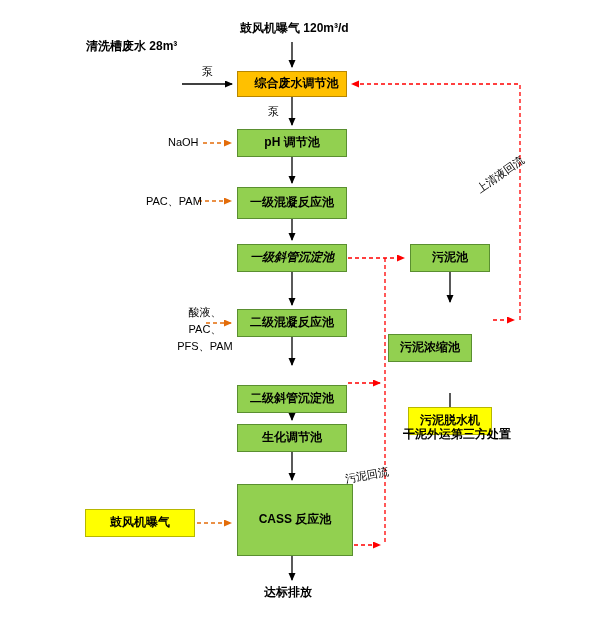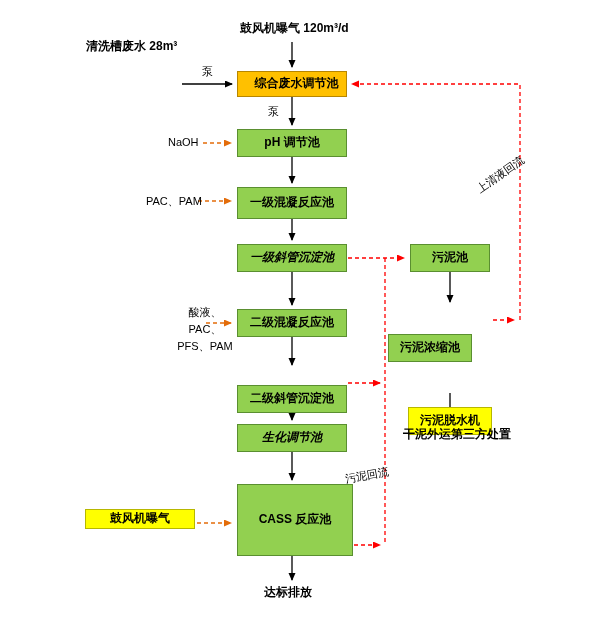--- a/index.html
+++ b/index.html
@@ -82,27 +82,27 @@
 
   <div class="lbl bold" style="left:240px;top:20px;">鼓风机曝气 120m³/d</div>
   <div class="lbl bold" style="left:86px;top:38px;">清洗槽废水 28m³</div>
 
   <div class="box orange" style="left:237px;top:71px;width:110px;height:26px;padding-left:9px;">综合废水调节池</div>
   <div class="box green" style="left:237px;top:129px;width:110px;height:28px;">pH 调节池</div>
   <div class="box green" style="left:237px;top:187px;width:110px;height:32px;">一级混凝反应池</div>
   <div class="box green" style="left:237px;top:244px;width:110px;height:28px;font-style:italic;">一级斜管沉淀池</div>
   <div class="box green" style="left:237px;top:309px;width:110px;height:28px;">二级混凝反应池</div>
   <div class="box green" style="left:237px;top:369px;width:110px;height:28px;margin-top:16px;">二级斜管沉淀池</div>
-  <div class="box green" style="left:237px;top:424px;width:110px;height:28px;font-style:italic;">生化调节池</div>
+  <div class="box green" style="left:237px;top:424px;width:110px;height:28px;">生化调节池</div>
   <div class="box green" style="left:237px;top:484px;width:116px;height:72px;">CASS 反应池</div>
 
   <div class="box green" style="left:410px;top:244px;width:80px;height:28px;">污泥池</div>
   <div class="box green" style="left:388px;top:306px;width:84px;height:28px;margin-top:28px;">污泥浓缩池</div>
   <div class="box yellow" style="left:408px;top:365px;width:84px;height:28px;margin-top:42px;">污泥脱水机</div>
-  <div class="box yellow" style="left:85px;top:509px;width:110px;height:20px;">鼓风机曝气</div>
+  <div class="box yellow" style="left:85px;top:509px;width:110px;height:28px;">鼓风机曝气</div>
 
   <div class="lbl" style="left:202px;top:64px;">泵</div>
   <div class="lbl" style="left:268px;top:104px;">泵</div>
   <div class="lbl" style="left:168px;top:136px;">NaOH</div>
   <div class="lbl" style="left:146px;top:194px;">PAC、PAM</div>
   <div class="lbl twoline" style="left:142px;top:304px;margin-left:31px;"><span>酸液、PAC、</span><br><span>PFS、PAM</span></div>
   <div class="lbl rot-supernatant" style="left:473px;top:167px;">上清液回流</div>
   <div class="lbl rot-sludge" style="left:345px;top:468px;">污泥回流</div>
   <div class="lbl bold" style="left:403px;top:426px;">干泥外运第三方处置</div>
   <div class="lbl bold" style="left:264px;top:584px;">达标排放</div>

